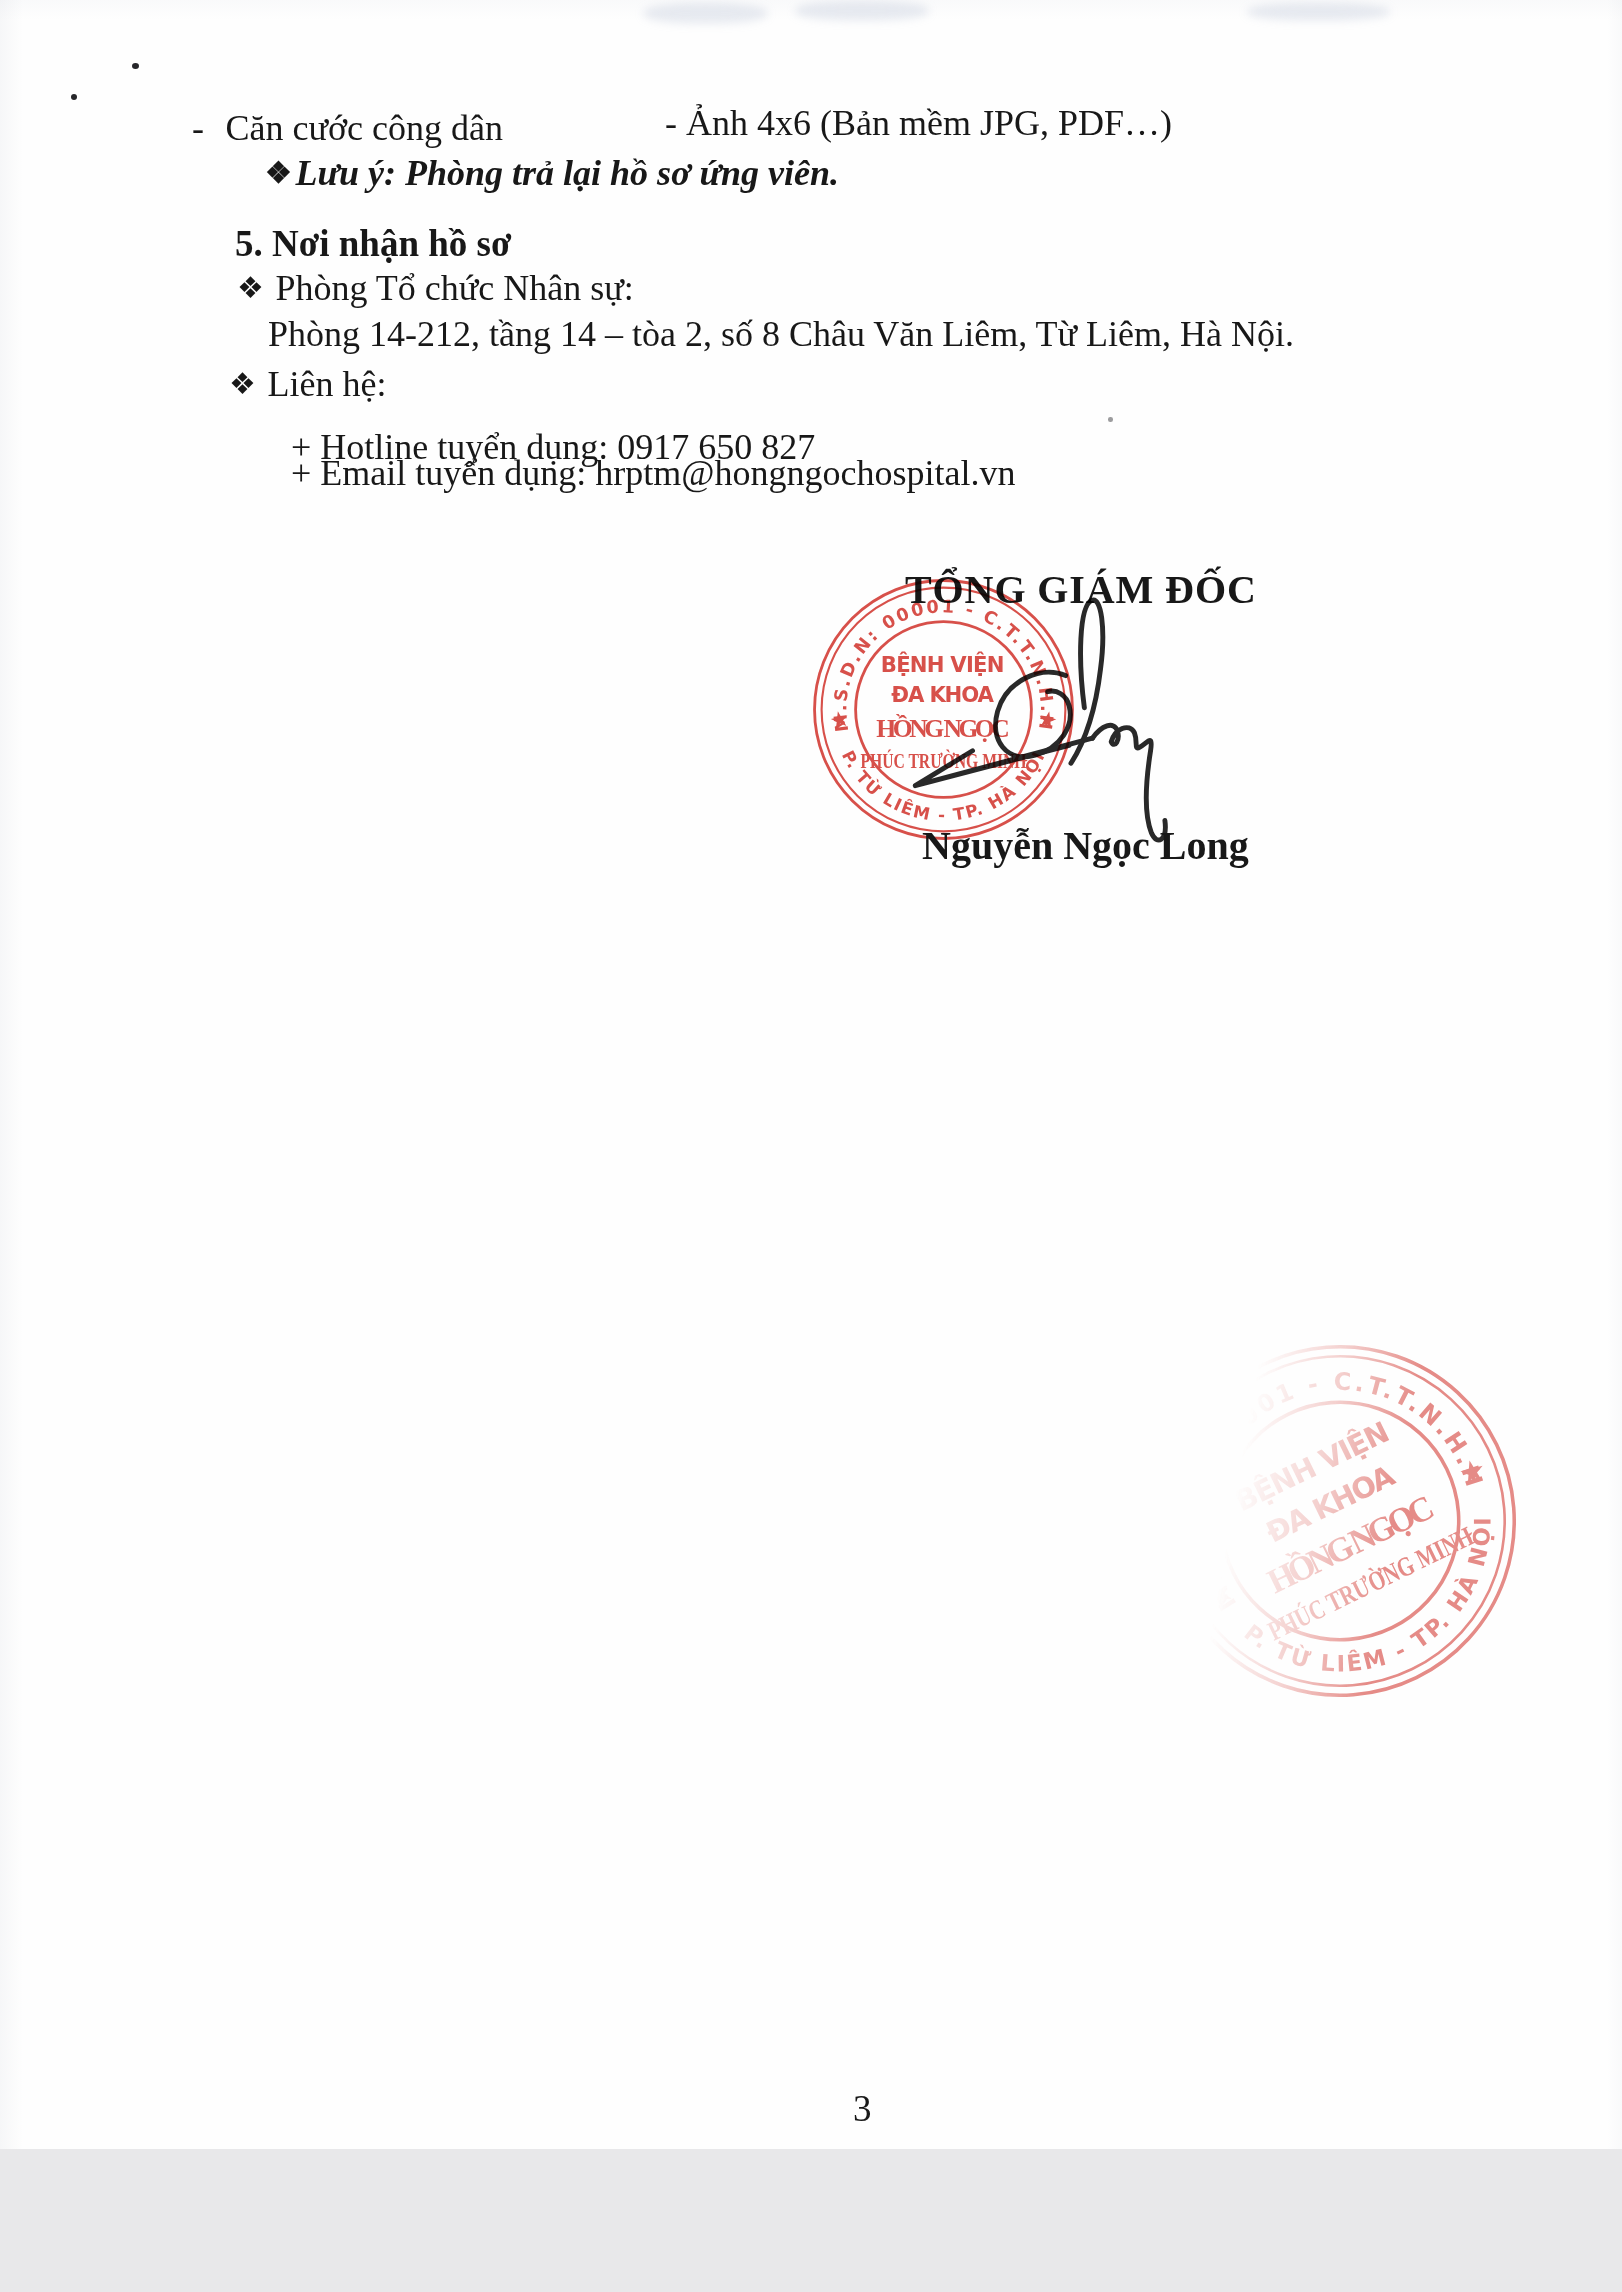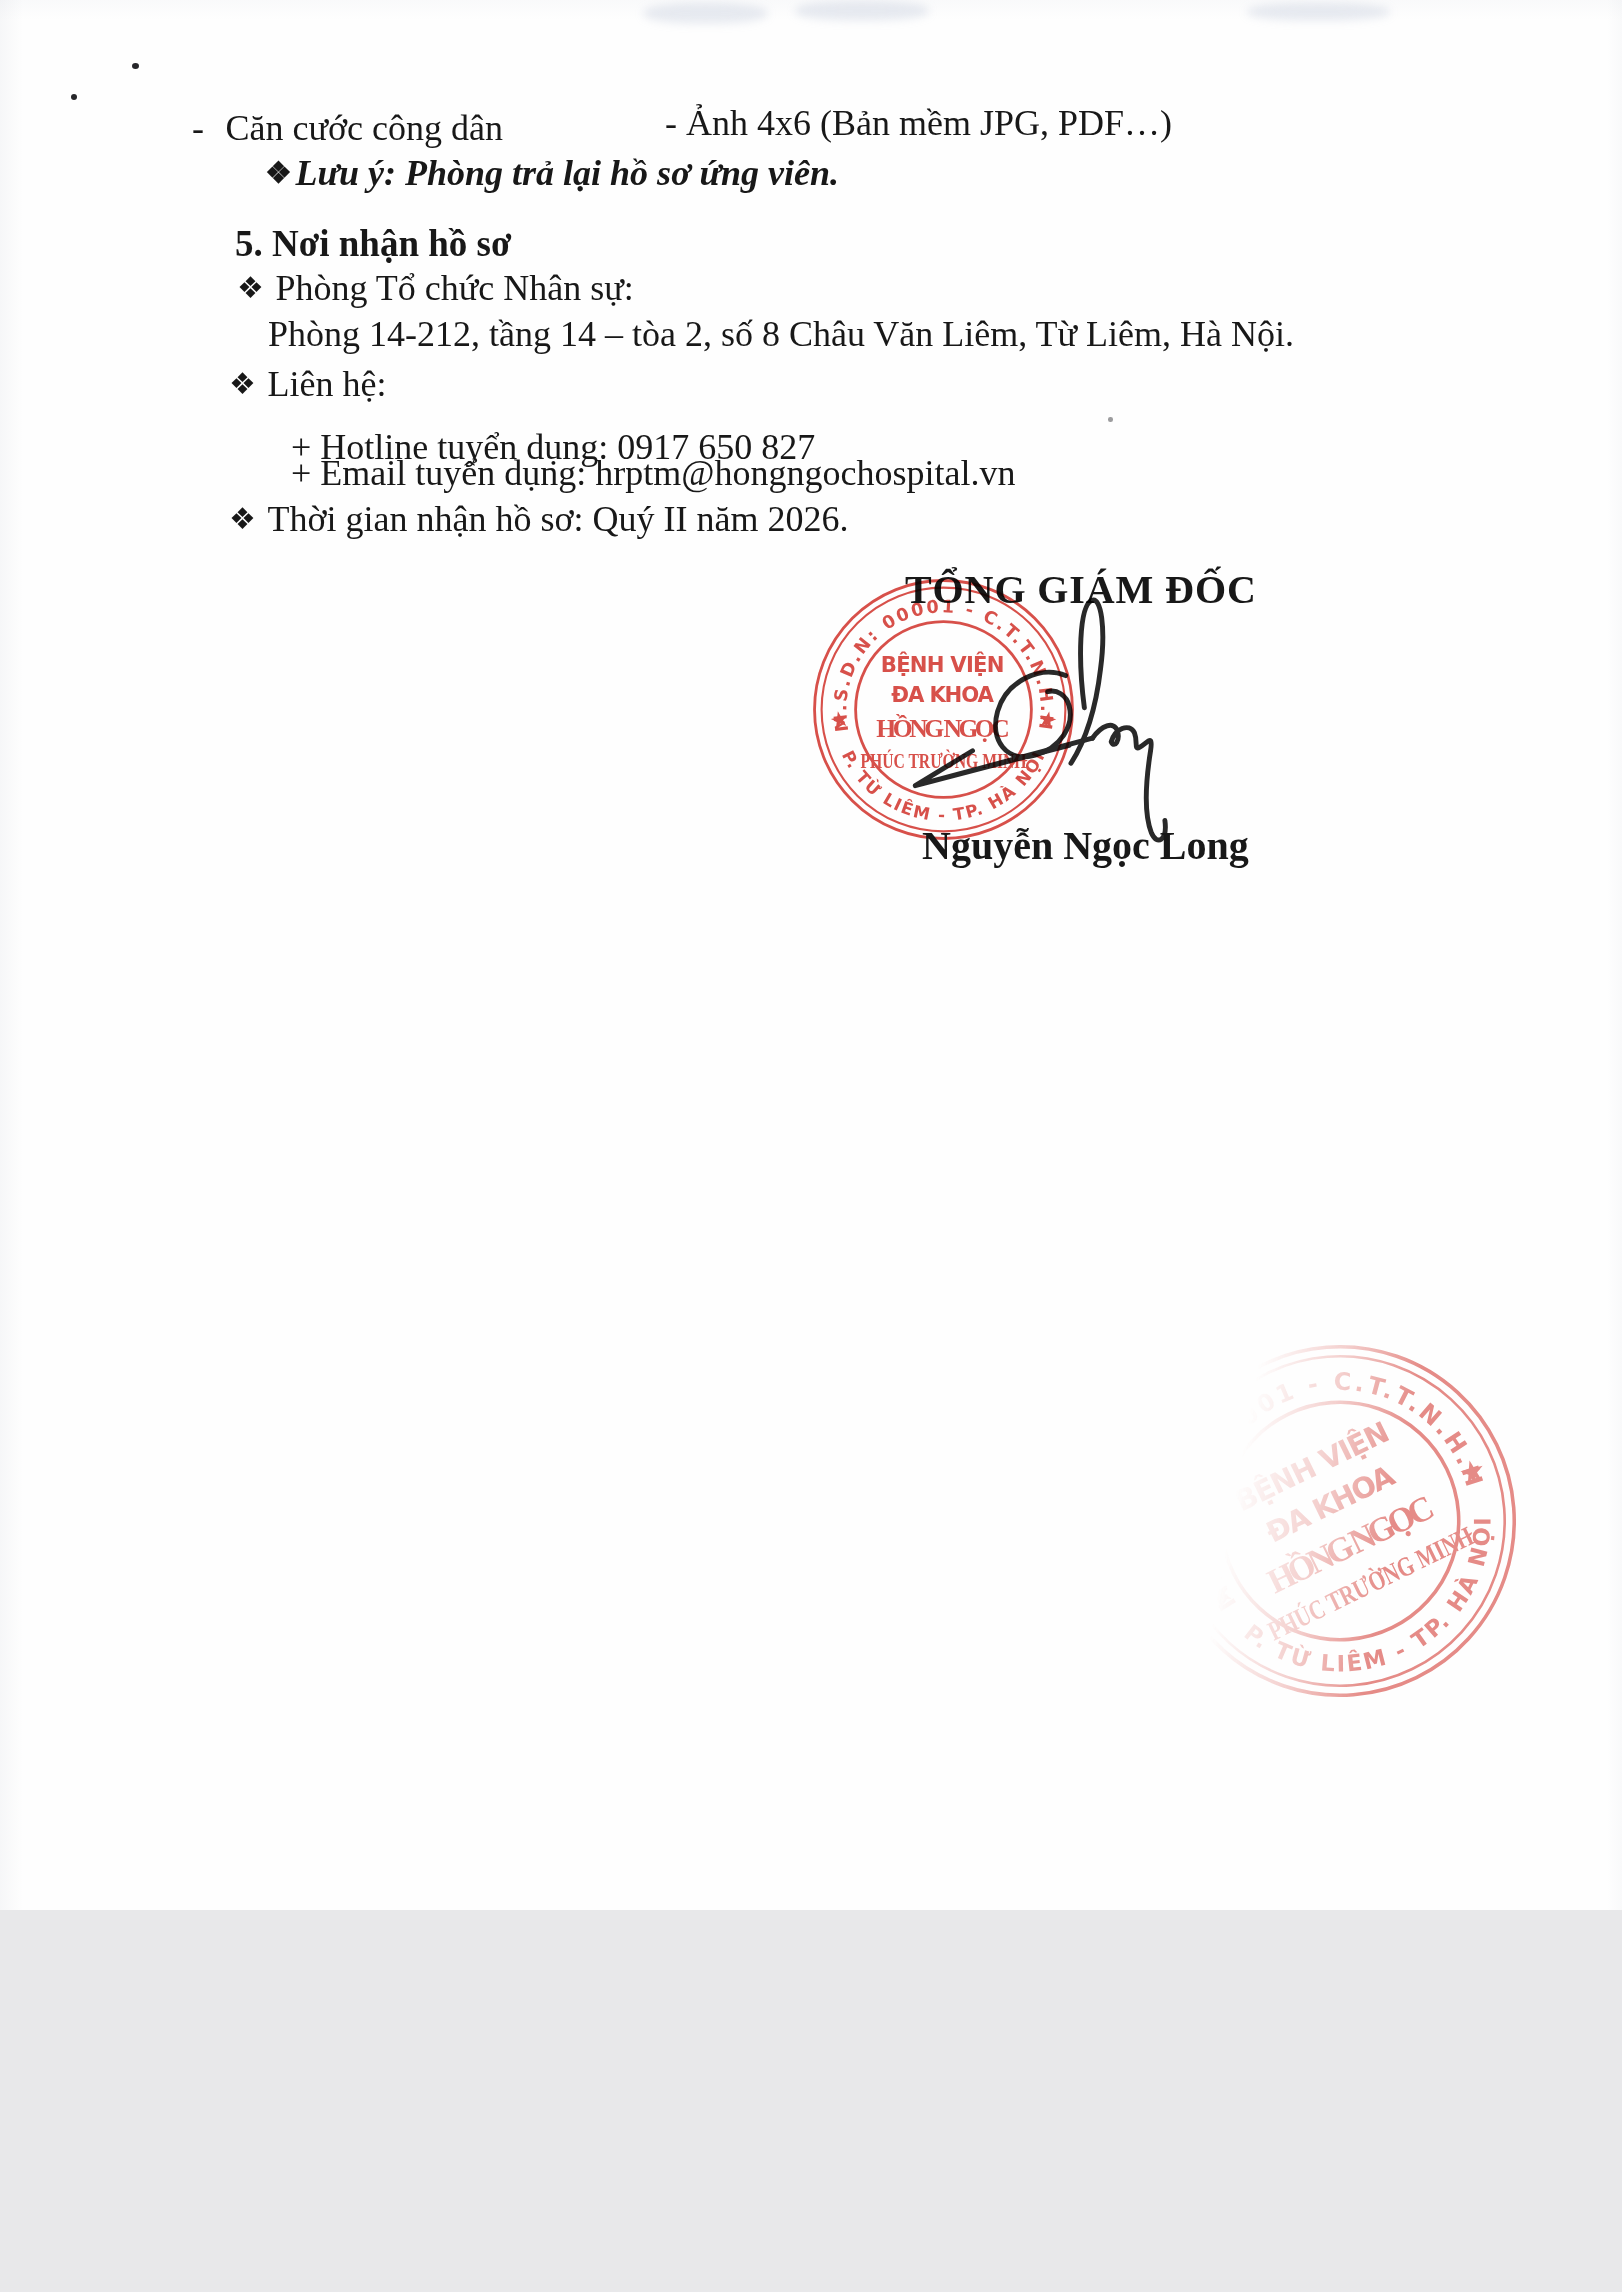--- a/index.html
+++ b/index.html
@@ -1,17 +1,17 @@
 <!DOCTYPE html>
 <html style="--stamp-ink: #d6453e;font-size:14.3px"><head>
 <meta charset="utf-8">
 <style>
   html,body{margin:0;padding:0;background:#e8e8ea;}
   .page{
-    position:relative;width:1623px;height:1910px;overflow:hidden;
+    position:relative;width:1623px;height:2149px;overflow:hidden;
     background:
       linear-gradient(90deg, rgba(120,130,150,.06) 0px, rgba(255,255,255,0) 23px),
       linear-gradient(270deg, rgba(120,130,150,.04) 0px, rgba(255,255,255,0) 16px),
       linear-gradient(180deg, rgba(160,170,190,.05) 0px, rgba(255,255,255,0) 19.7px),
       #fefefe;
     font-family:"Liberation Serif","DejaVu Serif",serif;
     color:#181818;
   }
   .abs{position:absolute;white-space:nowrap;}
   .body-line{font-size:36px;line-height:1.1;}
@@ -69,23 +69,20 @@
   <div class="abs body-line" style="left:268px;top:315px;"><span>Phòng 14-212, tầng 14 – tòa 2, số 8 Châu Văn Liêm, Từ Liêm, Hà Nội.</span></div>
 
   <div class="abs body-line" style="left:229px;top:365px;">
     <span class="bullet">❖</span><span>Liên hệ:</span>
   </div>
 
   <div class="abs body-line" style="left:291px;top:428px;"><span>+ Hotline tuyển dụng: 0917 650 827</span></div>
 
   <div class="abs body-line" style="left:291px;top:454px;"><span>+ Email tuyển dụng: hrptm@hongngochospital.vn</span></div>
 
-  <div class="abs body-line" style="left:229px;top:500px;">
-    <span class="bullet">❖</span><span>Thời gian nhận hồ sơ: Quý II năm 2026.</span>
-  </div>
 
   <div class="abs sig-title" style="left:905px;top:566px;"><span>TỔNG GIÁM ĐỐC</span></div>
 
   <svg class="abs stamp-svg stamp-main" viewBox="0 0 300 300">
     <circle cx="150" cy="150" r="146" fill="none" stroke="currentColor" stroke-width="3.2"></circle>
     <circle cx="150" cy="150" r="138" fill="none" stroke="currentColor" stroke-width="2.4"></circle>
     <circle cx="150" cy="150" r="99.5" fill="none" stroke="currentColor" stroke-width="3.2"></circle>
     <defs>
       <path id="arcTopA" d="M 46.6,187.6 A 110,110 0 1 1 253.4,187.6" fill="none"></path>
       <path id="arcBotA" d="M 31.6,193.1 A 126,126 0 0 0 268.4,193.1" fill="none"></path>

